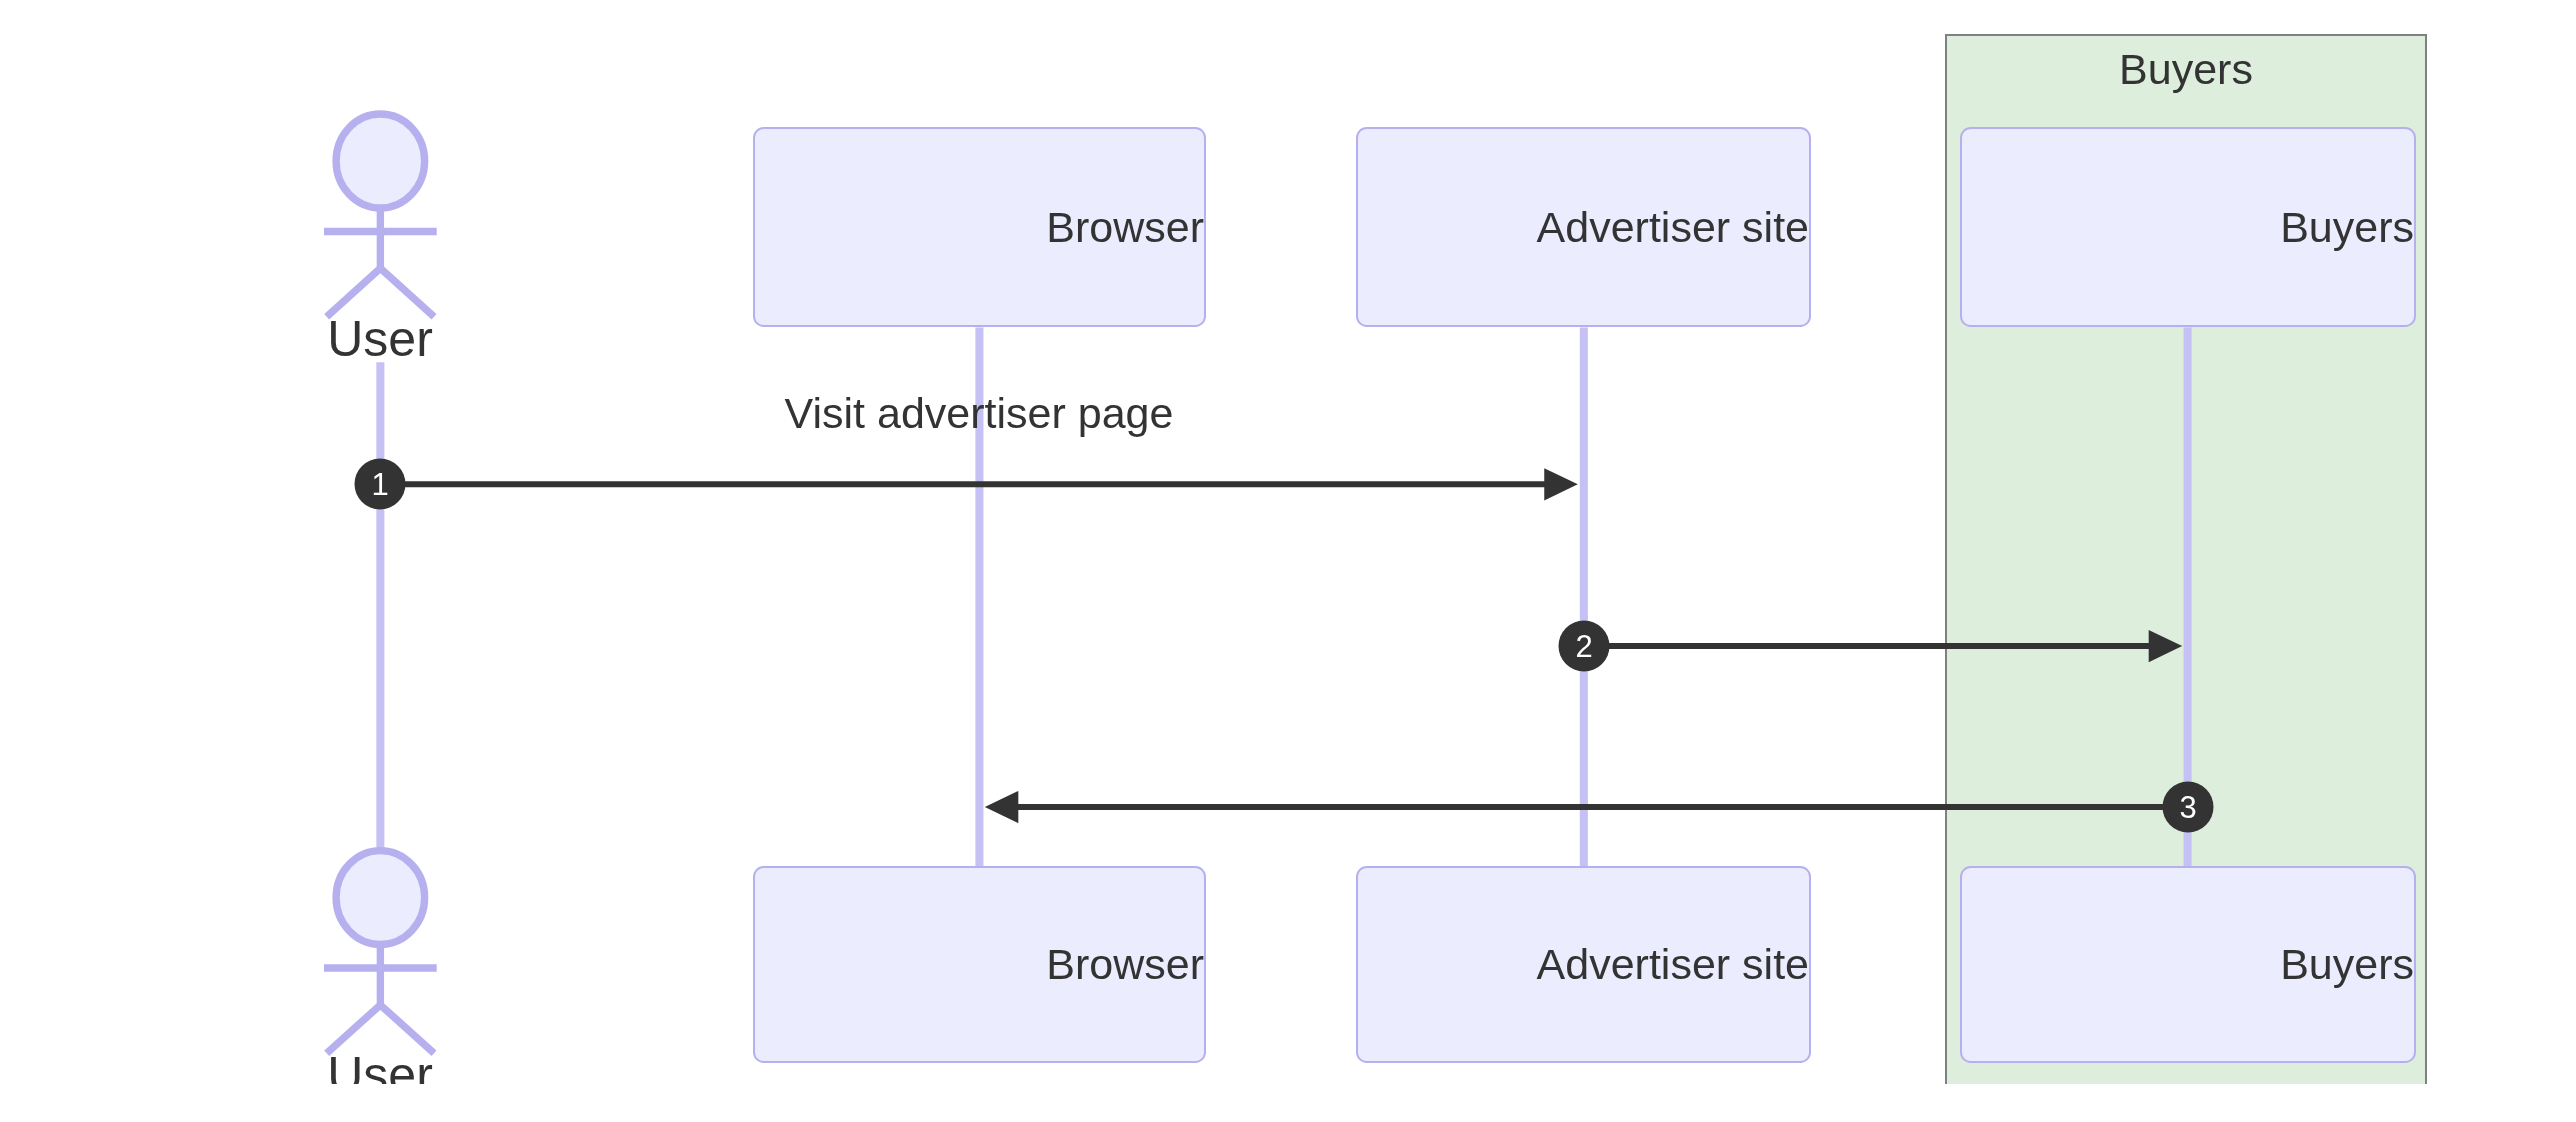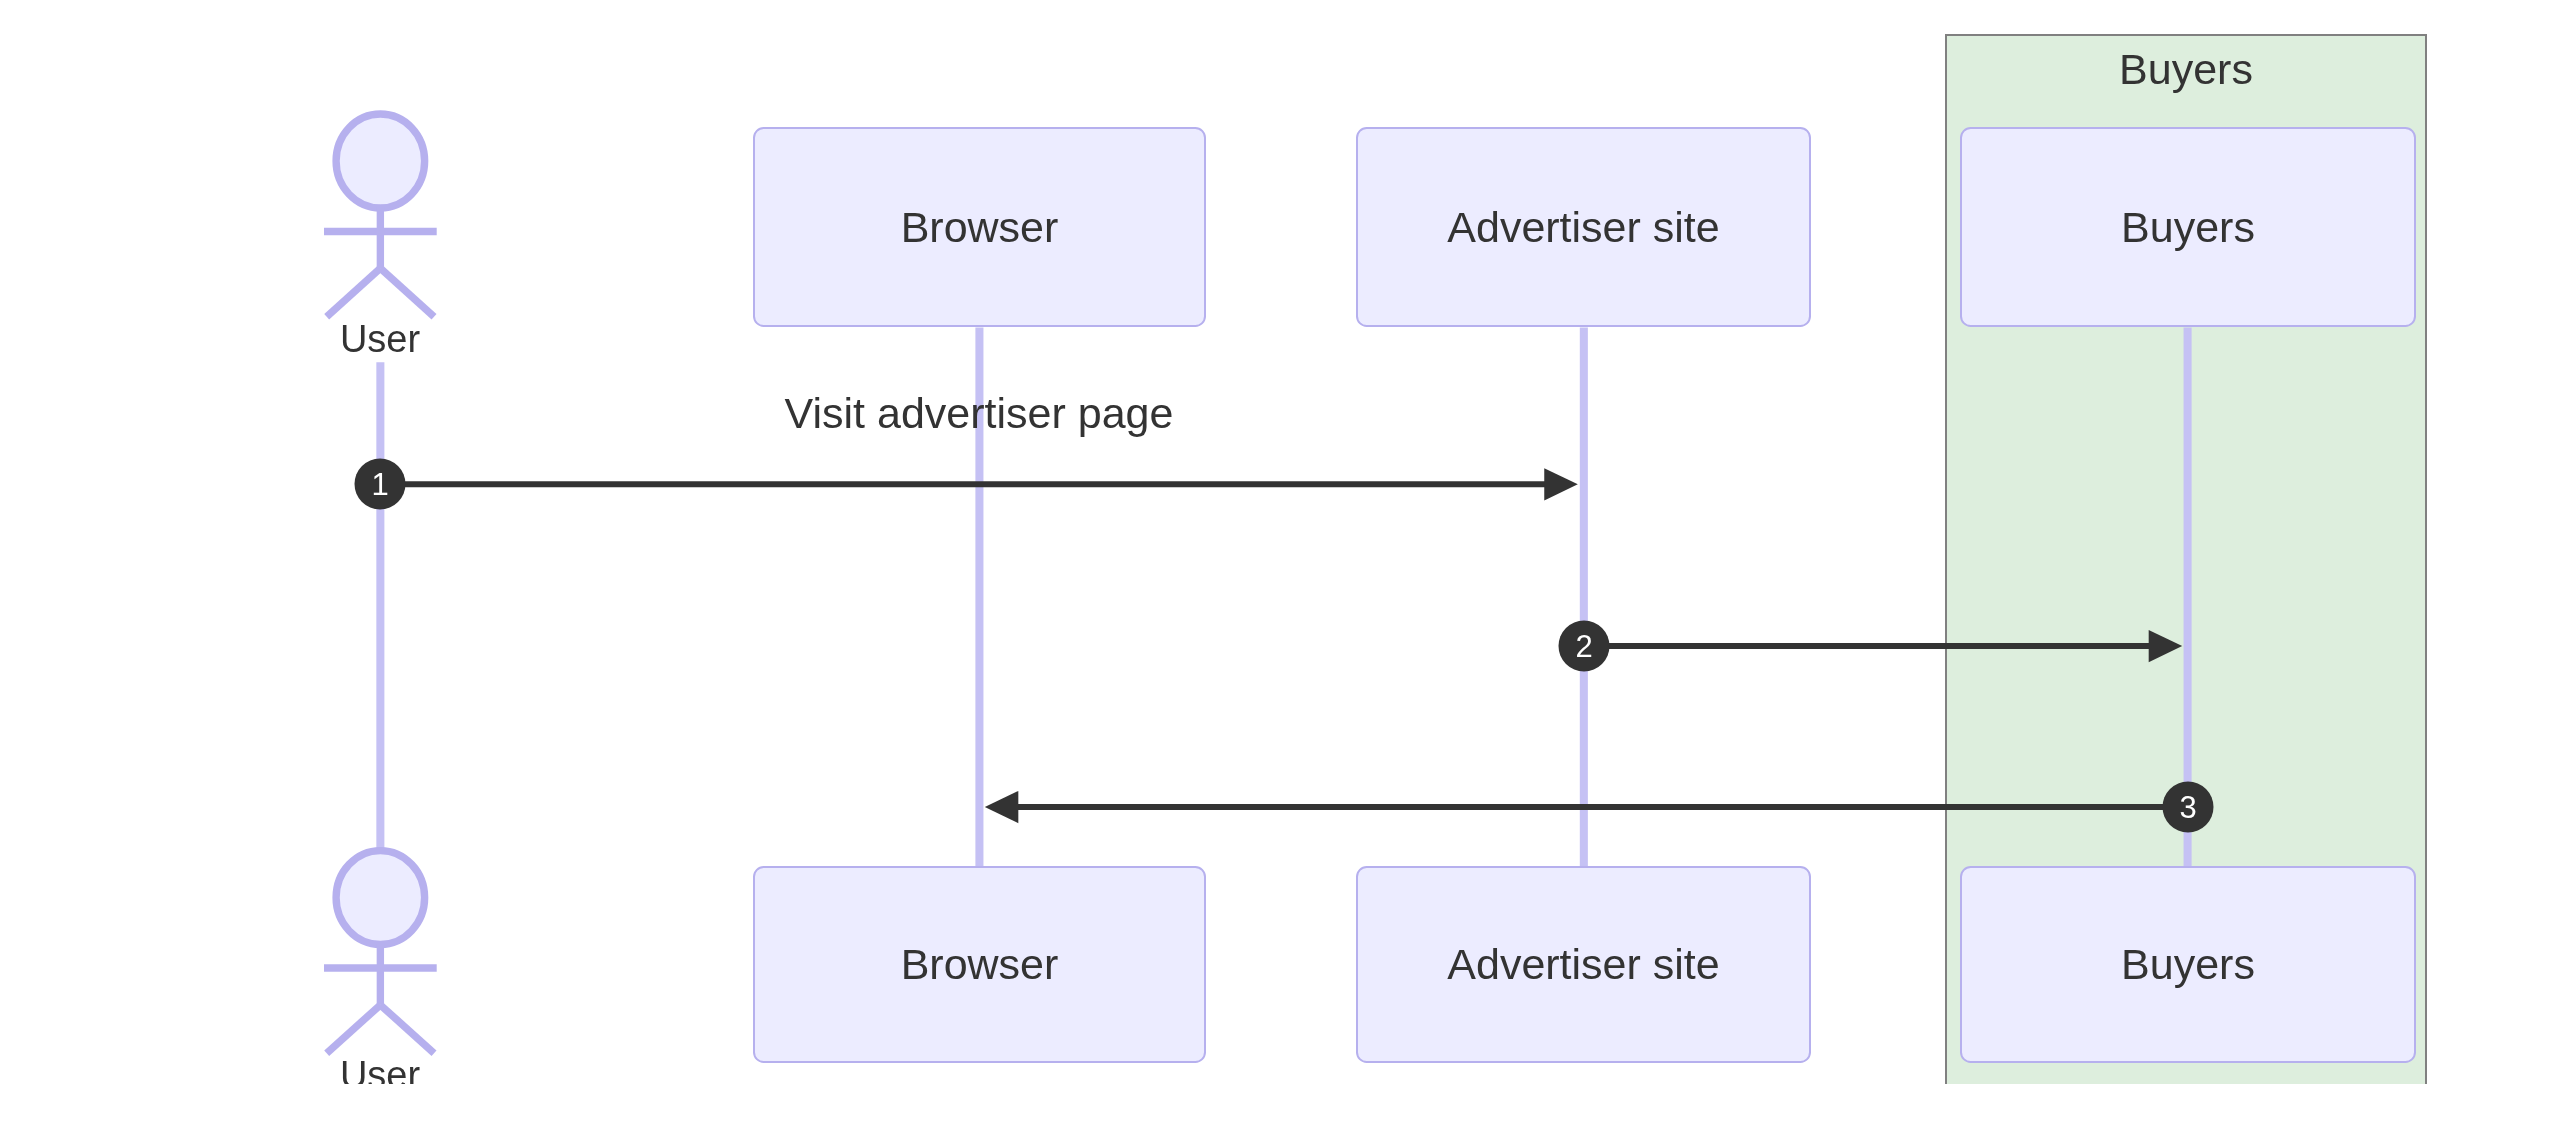--- a/index.html
+++ b/index.html
@@ -31,21 +31,21 @@
   }
 
   .layer{position:absolute;left:0;top:0;z-index:1;}
 
   .pbox{
     position:absolute;
     background:var(--color-participant_fill);
     border:2.7px solid var(--color-participant_border);
     border-radius:10.7px;
     box-sizing:border-box;
-    display:flex;align-items:center;justify-content:center;
+    display:flex;align-items:center;justify-content:flex-end;
     z-index:2;
   }
   .pbox .plabel{font-size:43px;color:var(--color-text);white-space:nowrap;}
 
   .b-browser-top   {left:753px;top:127px;width:453px;height:200px;}
   .b-adv-top       {left:1356px;top:127px;width:455px;height:200px;}
   .b-buyers-top    {left:1960px;top:127px;width:456px;height:200px;}
   .b-browser-bot   {left:753px;top:866px;width:453px;height:197px;}
   .b-adv-bot       {left:1356px;top:866px;width:455px;height:197px;}
   .b-buyers-bot    {left:1960px;top:866px;width:456px;height:197px;}
@@ -53,21 +53,21 @@
   .msg-label{
     position:absolute;transform:translate(-50%,-50%);
     font-size:43px;color:var(--color-text);white-space:nowrap;z-index:3;
   }
   .msg1{left:979px;top:413px;}
   .msg2{left:1885px;top:575px;}
   .msg3{left:1587px;top:735px;}
 
   .actor-label{
     position:absolute;transform:translate(-50%,-50%);
-    font-size:38px;color:var(--color-text);white-space:nowrap;z-index:3;
+    font-size:50px;color:var(--color-text);white-space:nowrap;z-index:3;
   }
   .actor-label-top{left:380px;top:339px;}
   .actor-label-bot{left:380px;top:1075px;}
 
   .seq-badge{
     position:absolute;transform:translate(-50%,-50%);
     width:51px;height:51px;border-radius:50%;
     background:var(--color-seq_badge_fill);color:var(--color-seq_badge_text);
     display:flex;align-items:center;justify-content:center;
     font-size:31px;z-index:4;

